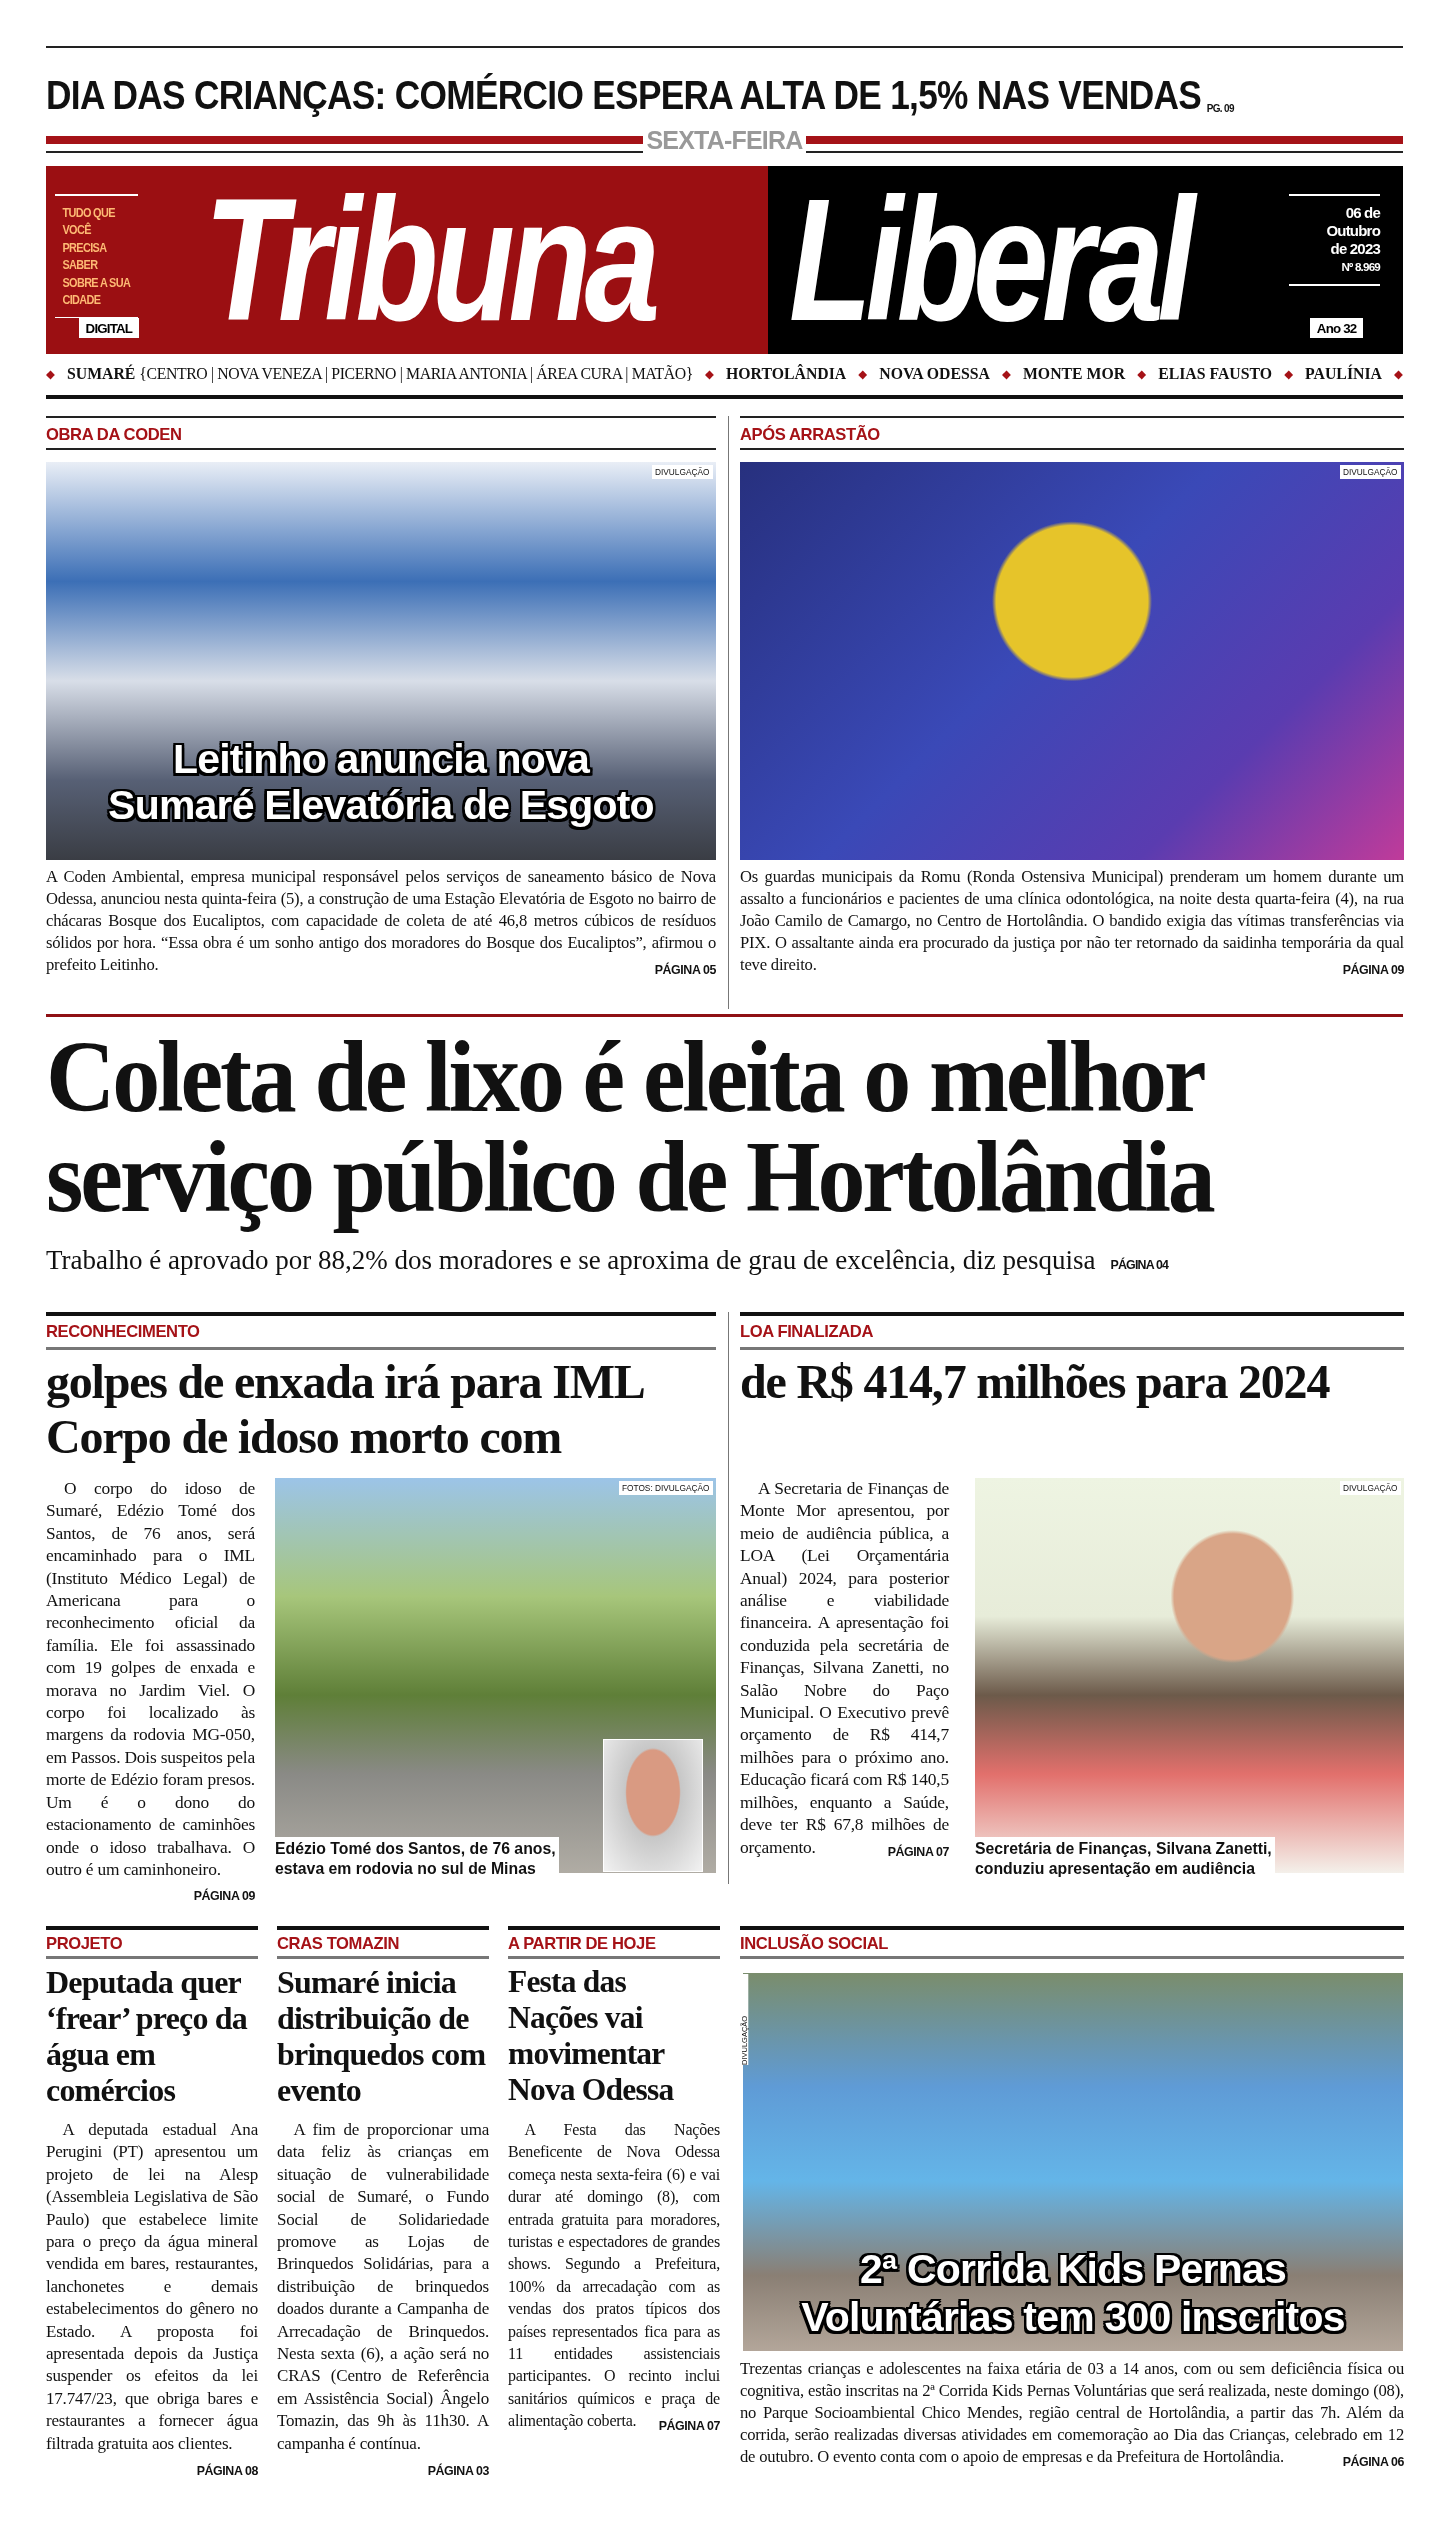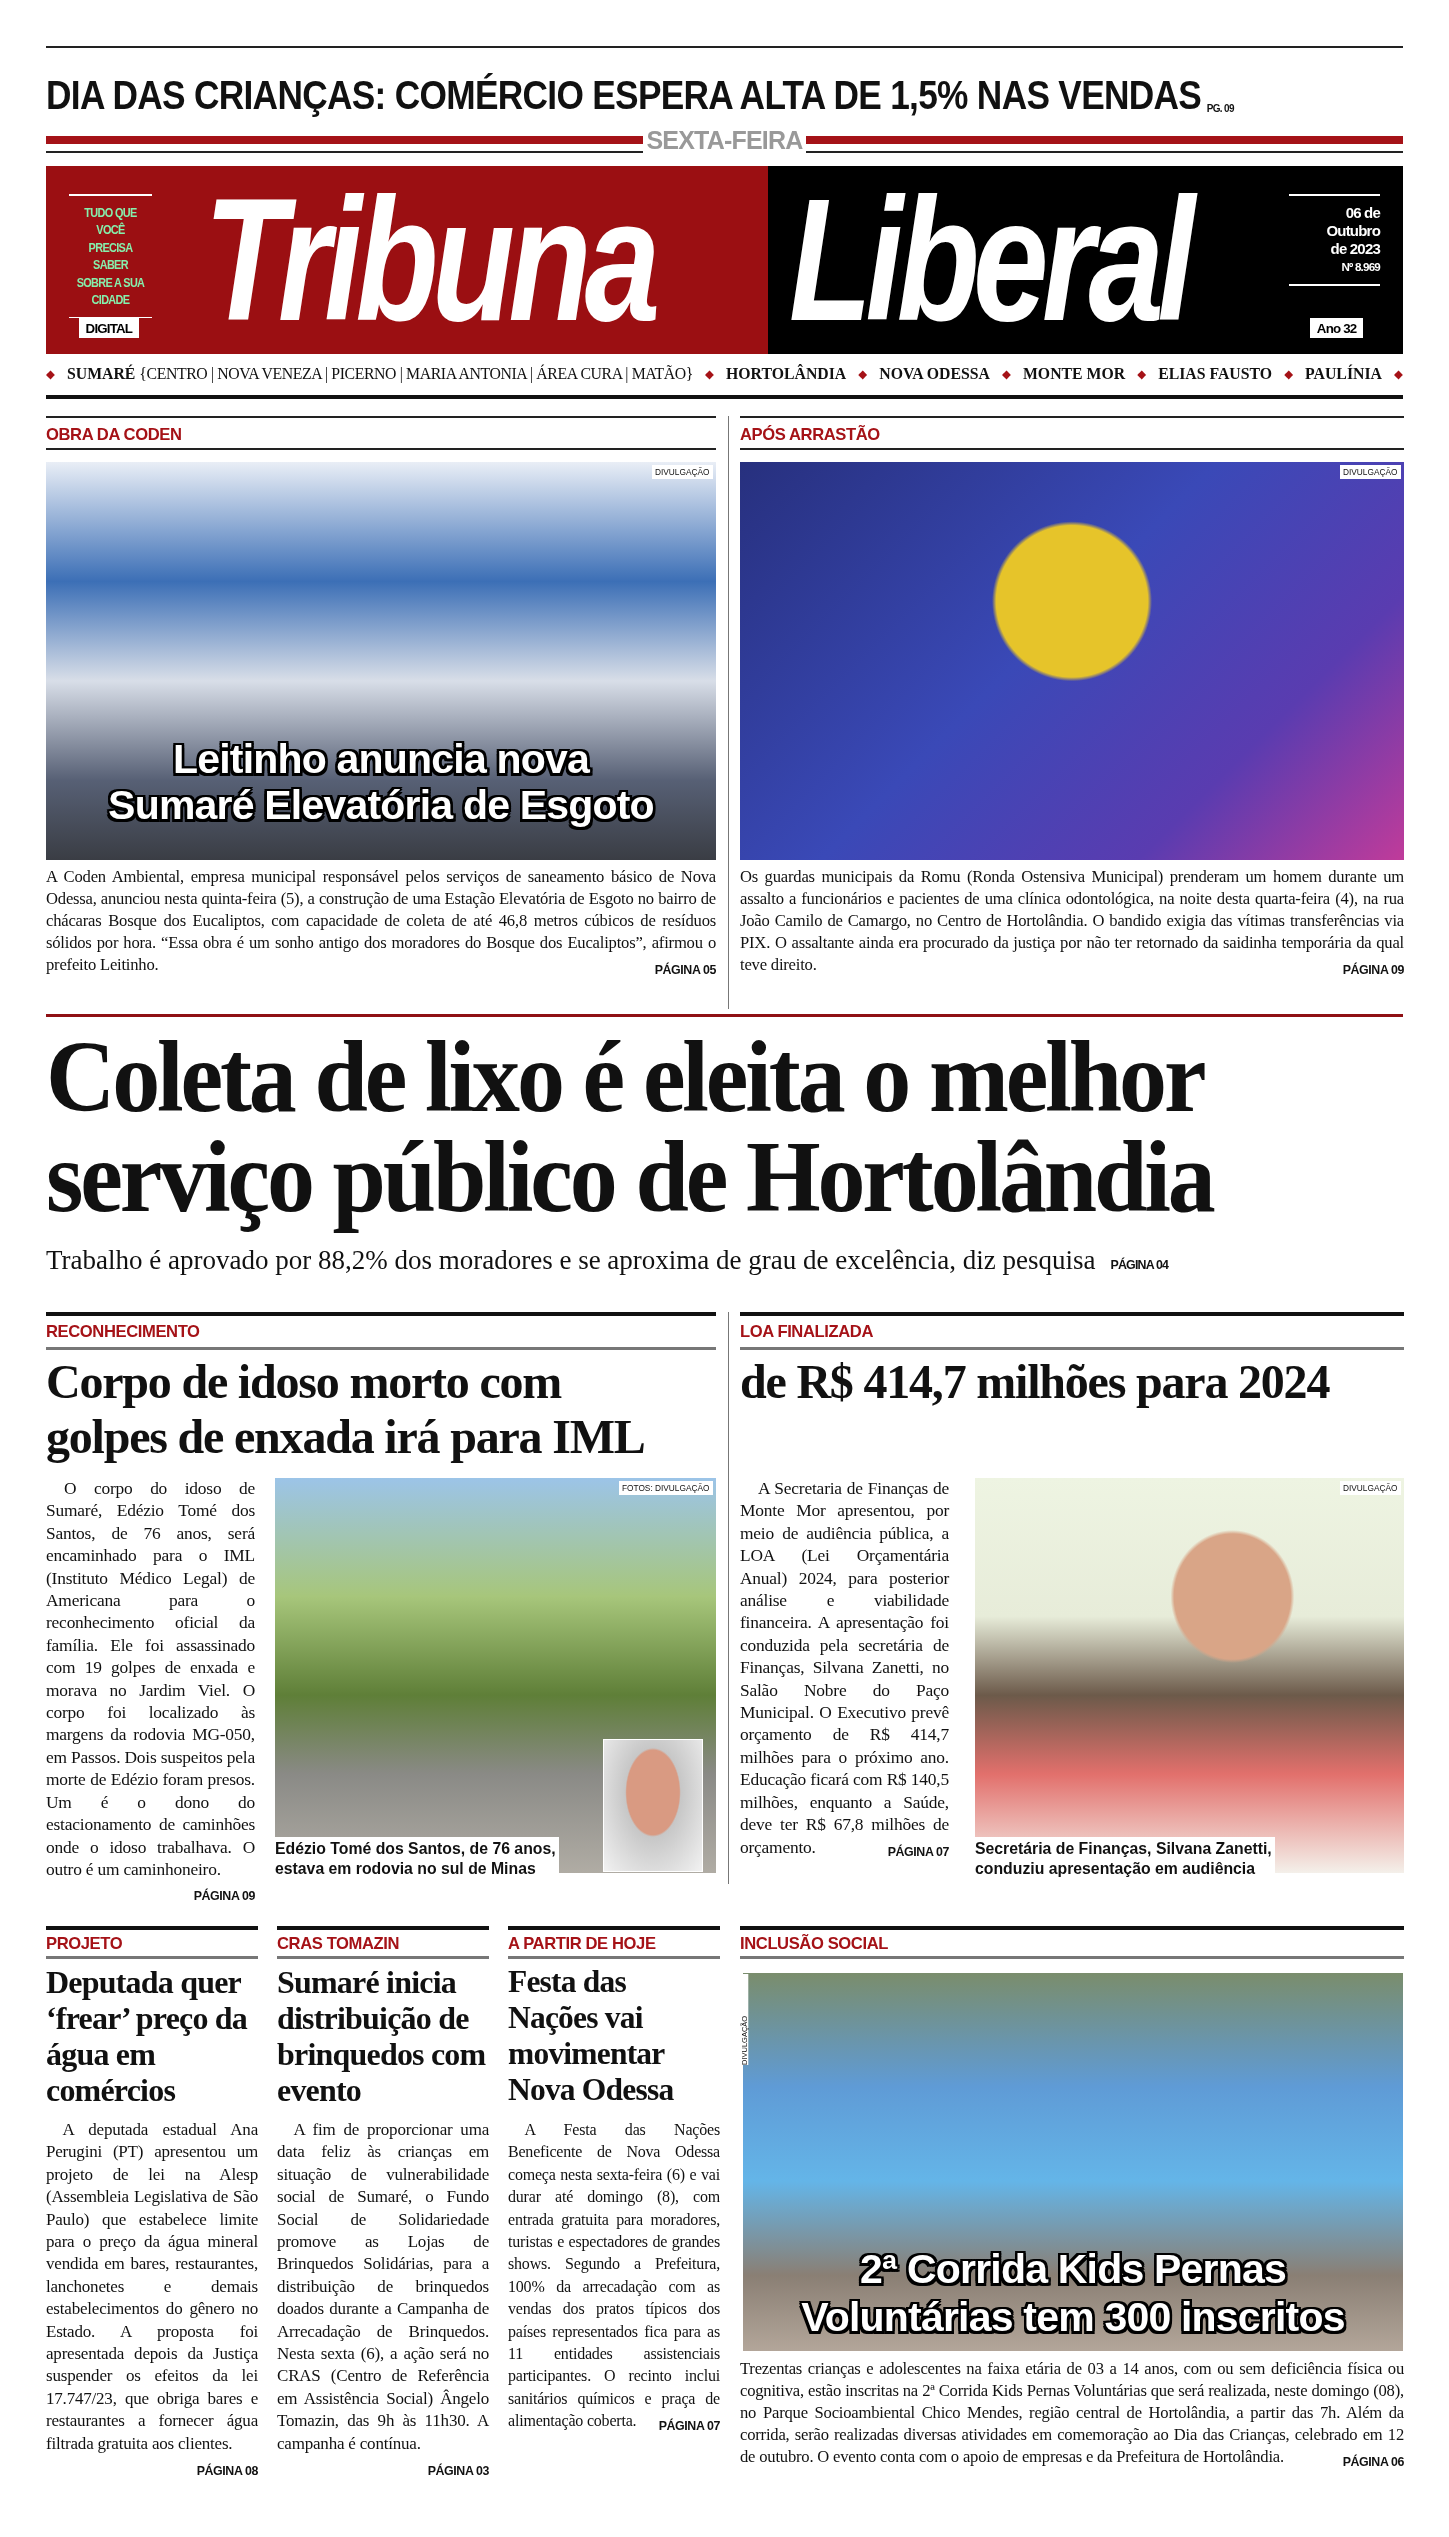--- a/index.html
+++ b/index.html
@@ -21,21 +21,21 @@
   #day-band .bar-l { left: 0; width: 597px; }
   #day-band .bar-r { right: 0; width: 597px; }
   #day-band .thin-l, #day-band .thin-r { position:absolute; top: 25px; height: 1.7px; background:#222; }
   #day-band .thin-l { left:0; width:597px; } #day-band .thin-r { right:0; width:597px; }
   #day-band .day { position:absolute; left: 0; right: 0; top: 0; text-align:center; font-size: 25px; color:#999; }
 
   
   #masthead { left: 46px; top: 166px; width: 1357px; height: 188px; display:flex; }
   #mast-red { width: 722px; height:100%; background: #9b0f12; position:relative; }
   #mast-black { flex:1; height:100%; background:#000; position:relative; }
-  .tag-box { position:absolute; left: 23px; top: 28px; width: 83px; text-align:center; color:#86efac; }
+  .tag-box { position:absolute; left: 9px; top: 28px; width: 83px; color:#fdba74; }
   .tag-box .line { height: 1.7px; background:#fff; margin: 0 auto; width: 83px; }
   .tag-box .txt { font-size: 13.3px; line-height: 17.4px; padding: 8.3px 0; transform: scaleX(0.82); }
   .digital { position:absolute; left: 33px; top: 152px; background:#fff; color:#000; font-size: 13.3px; padding: 2.5px 6.6px; }
   .logo-word { position:absolute; top: 5px; color:#fff; font-family:"Liberation Sans", sans-serif; font-weight:700; font-style: italic; font-size: 174px; line-height: 178px; letter-spacing: -8.3px; transform: scaleX(0.78); transform-origin:left; }
   #logo-tribuna { left: 158px; }
   #logo-liberal { left: 21px; }
   .date-box { position:absolute; right: 23px; top: 28px; width: 91px; text-align:right; color:#fff; }
   .date-box .line { height: 1.7px; background:#fff; width: 91px; }
   .date-box .txt { font-size: 15px; line-height: 18px; padding: 8.3px 0; }
   .date-box .num { font-size: 11.6px; }
@@ -162,22 +162,22 @@
 </div>
 <div class="abs" style="left:46px; top:1244px; width:1357px; font-size:27px; line-height:33px; white-space:nowrap;">
   <span>Trabalho é aprovado por 88,2% dos moradores e se aproxima de grau de excelência, diz pesquisa</span>
   <span class="cond" style="font-size:12.4px; margin-left:8.3px;">PÁGINA 04</span>
 </div>
 
 <div class="abs rule-thick" style="left:46px; top:1312px; width:670px;"></div>
 <div class="abs kicker" style="left:46px; top:1322px;">RECONHECIMENTO</div>
 <div class="abs rule-grey" style="left:46px; top:1347px; width:670px;"></div>
 <div class="abs hl-serif" style="left:46px; top:1354px; width:670px; font-size:48px; line-height:55px;">
+  <div>golpes de enxada irá para IML</div>
   <div>Corpo de idoso morto com</div>
-  <div>golpes de enxada irá para IML</div>
 </div>
 <div class="abs body-txt" style="left:46px; top:1477px; width:209px; font-size:17.4px; line-height:22.4px; text-indent:18px;">
   <span>O corpo do idoso de Sumaré, Edézio Tomé dos Santos, de 76 anos, será encaminhado para o IML (Instituto Médico Legal) de Americana para o reconhecimento oficial da família. Ele foi assassinado com 19 golpes de enxada e morava no Jardim Viel. O corpo foi localizado às margens da rodovia MG-050, em Passos. Dois suspeitos pela morte de Edézio foram presos. Um é o dono do estacionamento de caminhões onde o idoso trabalhava. O outro é um caminhoneiro.</span>
   <span class="pagina">PÁGINA 09</span>
 </div>
 <div class="photo ph-road" style="left:275px; top:1478px; width:441px; height:395px;">
   <span class="credit">FOTOS: DIVULGAÇÃO</span>
   <div class="photo ph-face" style="left:328px; top:261px; width:100px; height:133px; border:1.7px solid #fff;"></div>
 </div>
 <div class="caption" style="left:275px; top:1837px;">

